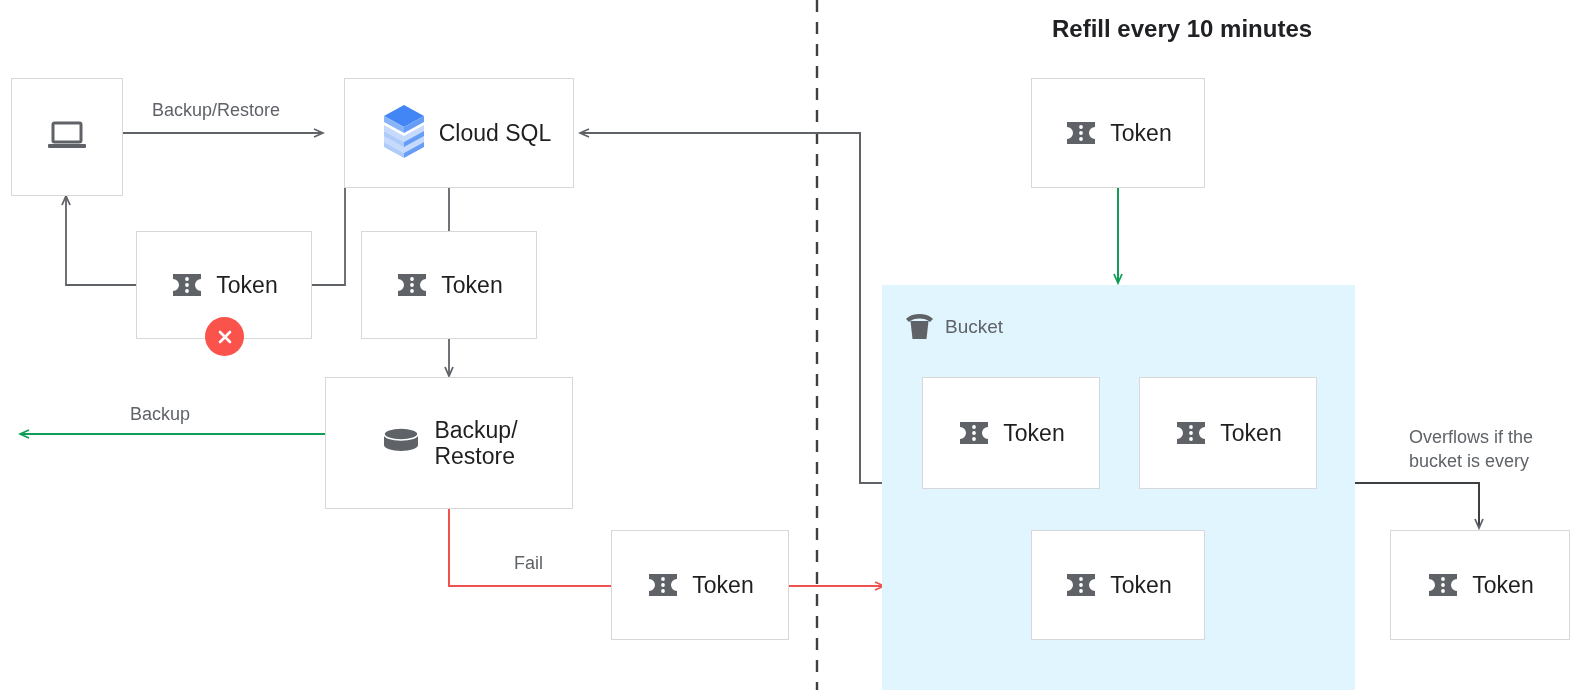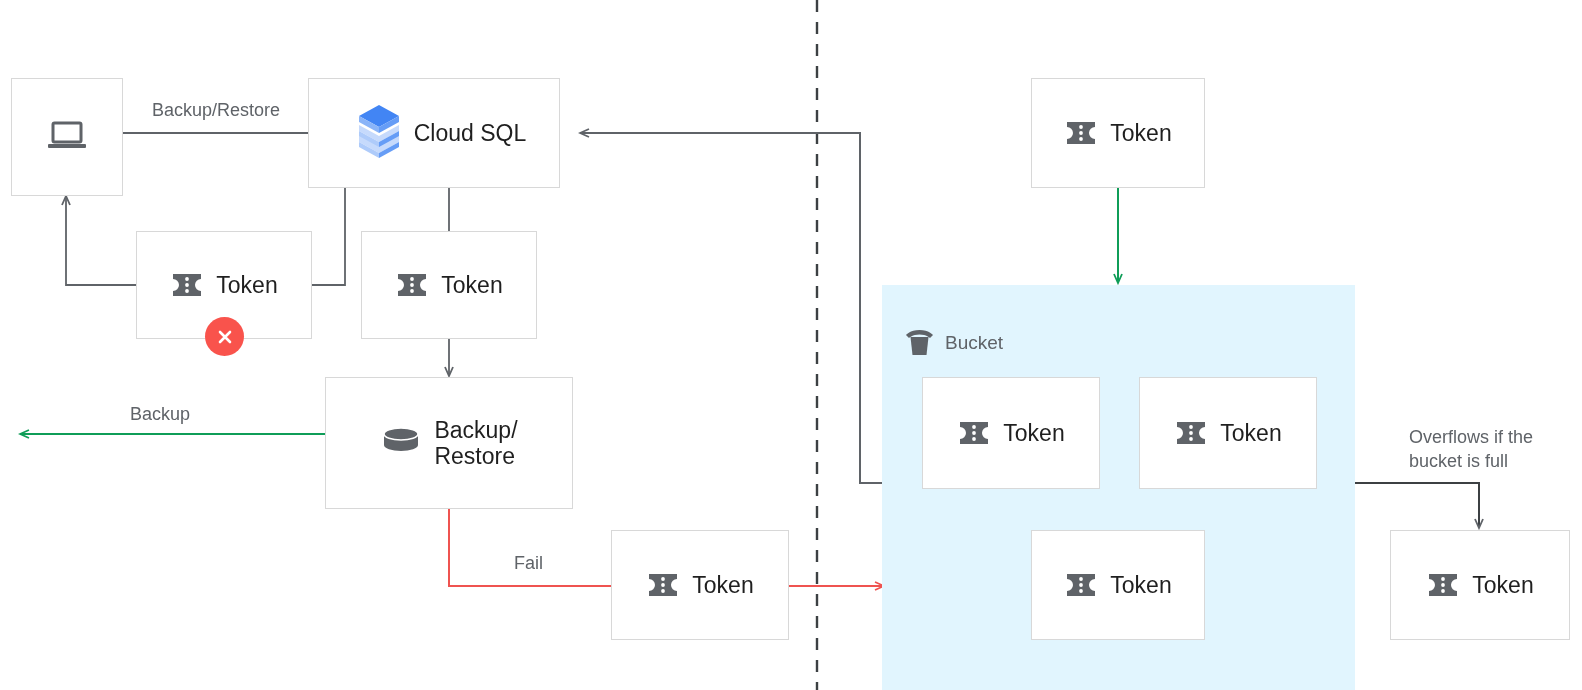--- a/index.html
+++ b/index.html
@@ -61,40 +61,40 @@
     <path d="M789,586 L884,586" fill="none" stroke="#ef5350" stroke-width="2" marker-end="url(#ah-red)"></path>
 
     <path d="M882,483 L860,483 L860,133 L580,133" fill="none" stroke="#5f6368" stroke-width="2" marker-end="url(#ah-gray)"></path>
 
     <path d="M1118,188 L1118,283" fill="none" stroke="#0f9d58" stroke-width="2" marker-end="url(#ah-green)"></path>
 
     <path d="M1355,483 L1479,483 L1479,528" fill="none" stroke="#3c4043" stroke-width="2" marker-end="url(#ah-gray)"></path>
   </svg>
 
   <div class="bucket-region" style="left:882px;top:285px;width:473px;height:405px;"></div>
-  <div class="bucket-hdr" style="left:903px;top:328px;">
+  <div class="bucket-hdr" style="left:903px;top:312px;">
     <span style="width:33px;height:30px;display:block;">
       <svg width="33" height="30" viewBox="0 0 33 30">
         <path d="M3,7 C3,7 7,2 16.5,2 C26,2 30,7 30,7 L27,10 C27,10 23.5,6.5 16.5,6.5 C9.5,6.5 6,10 6,10 Z" fill="#5f6368"></path>
         <path d="M7.5,9 L25.5,9 L23.5,27 L9.5,27 Z" fill="#5f6368"></path>
       </svg>
     </span>
     <span class="t">Bucket</span>
   </div>
 
   <div class="node ic-only" style="left:11px;top:78px;width:112px;height:118px;">
     <span style="display:block;">
       <svg width="42" height="32" viewBox="0 0 42 32">
         <rect x="7" y="4" width="28" height="19" rx="1.5" fill="none" stroke="#5f6368" stroke-width="3"></rect>
         <rect x="2" y="25" width="38" height="4" rx="1" fill="#5f6368"></rect>
       </svg>
     </span>
   </div>
 
-  <div class="node" style="left:308px;top:78px;width:252px;height:110px;padding-left:14px;">
+  <div class="node" style="left:344px;top:78px;width:230px;height:110px;padding-left:14px;">
     <div class="inner">
       <span style="display:block;">
         <svg width="46" height="56" viewBox="0 0 46 56">
           <polygon points="23,2 43,13 23,24 3,13" fill="#4285f4"></polygon>
           <polygon points="3,13 23,24 23,30 3,19" fill="#8ab4f8"></polygon>
           <polygon points="43,13 23,24 23,30 43,19" fill="#669df6"></polygon>
           <polygon points="3,22 23,33 43,22 43,28 23,39 3,28" fill="#c6dafc"></polygon>
           <polygon points="3,28 23,39 23,45 3,34" fill="#aecbfa"></polygon>
           <polygon points="43,28 23,39 23,45 43,34" fill="#669df6"></polygon>
           <polygon points="3,33 23,44 43,33 43,39 23,50 3,39" fill="#c6dafc"></polygon>
@@ -230,23 +230,24 @@
           <path d="M3,3 h28 v5 a6,6 0 0 0 0,12 v5 h-28 v-5 a6,6 0 0 0 0,-12 z" fill="#5f6368"></path>
           <circle cx="17" cy="8" r="1.9" fill="#ffffff"></circle>
           <circle cx="17" cy="14" r="1.9" fill="#ffffff"></circle>
           <circle cx="17" cy="20" r="1.9" fill="#ffffff"></circle>
         </svg>
       </span>
       <span class="lbl">Token</span>
     </div>
   </div>
 
+  <div class="title" style="left:1052px;top:15px;">Refill every 10 minutes</div>
 
   <div class="edge-label" style="left:152px;top:98px;">Backup/Restore</div>
 
   <div class="edge-label" style="left:130px;top:402px;">Backup</div>
 
   <div class="edge-label" style="left:514px;top:551px;text-align:right;">Fail</div>
 
   <div class="edge-label" style="left:1409px;top:425px;white-space:pre-line;">Overflows if the
-bucket is full</div>
+bucket is every</div>
 
 </div>
 
 </body></html>

